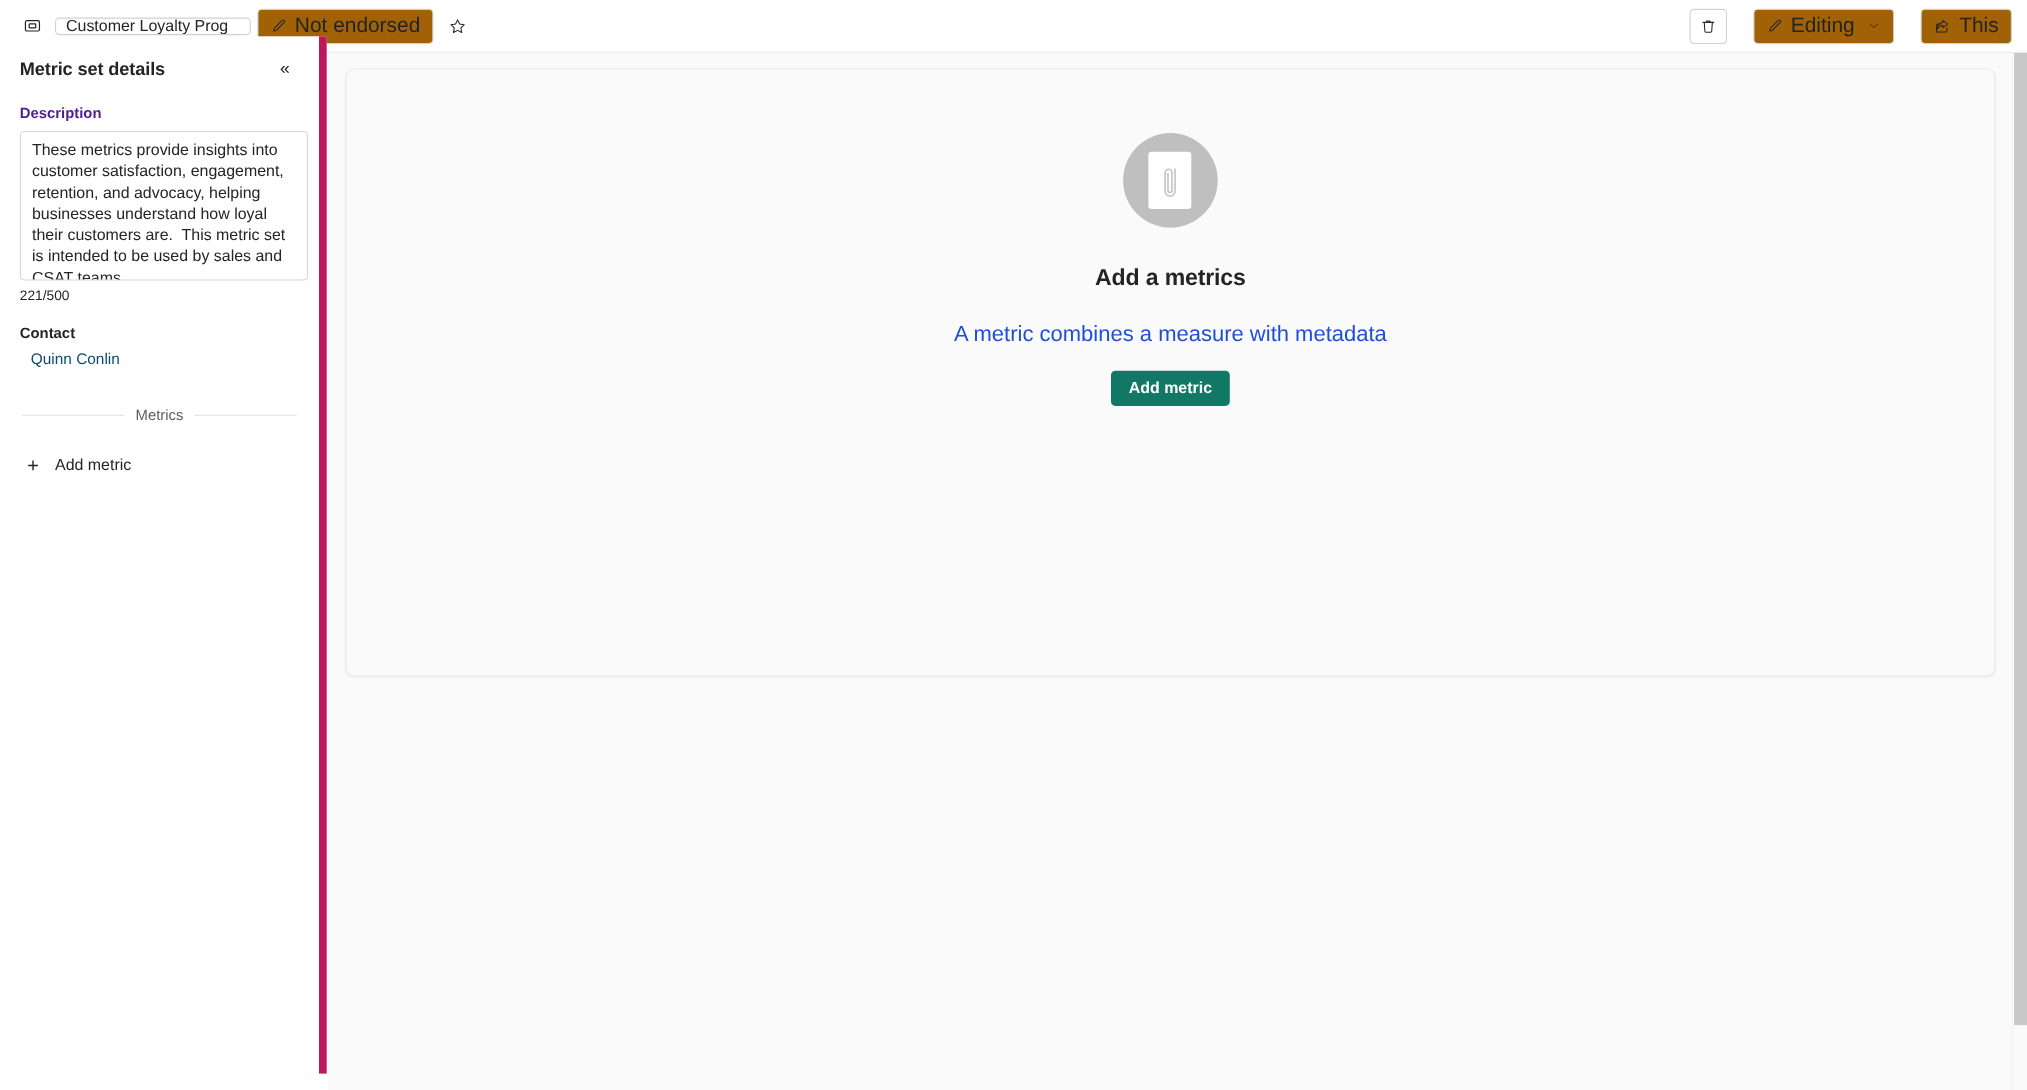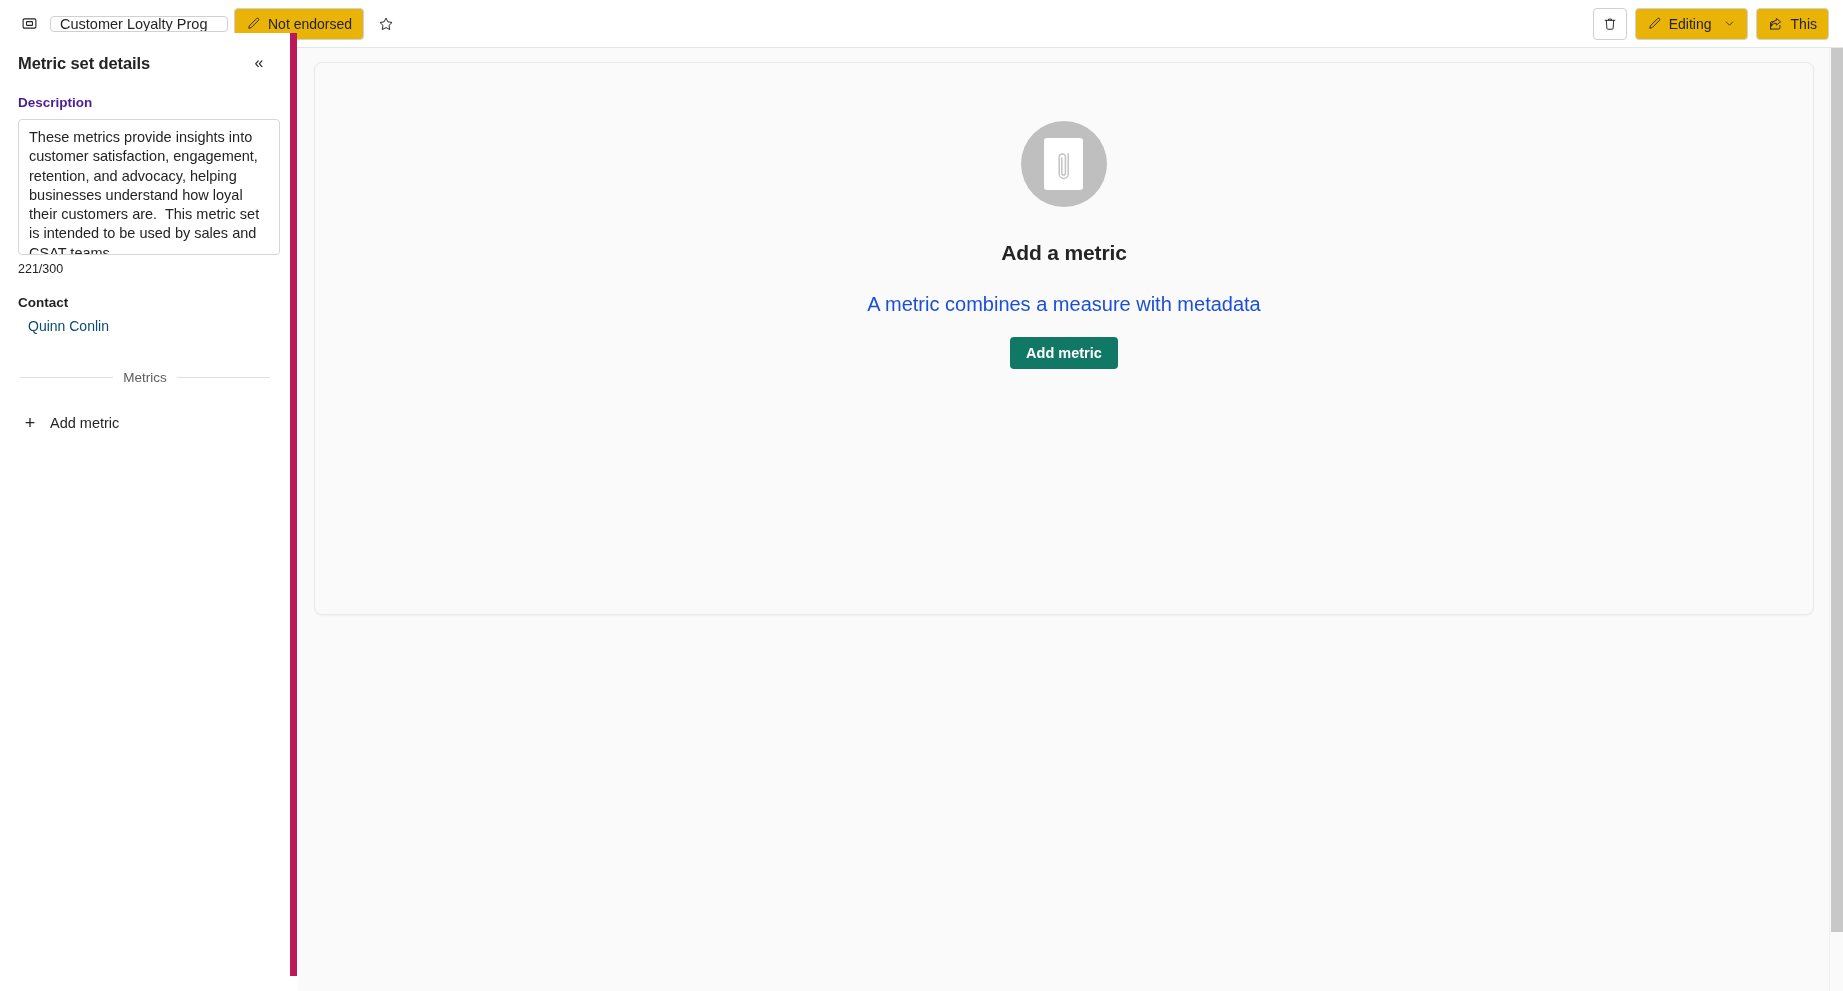--- a/index.html
+++ b/index.html
@@ -28,21 +28,21 @@
   .topbar-left {
     display: flex;
     align-items: center;
     gap: 6px;
     flex: 1 1 auto;
     min-width: 0;
   }
   .topbar-right {
     display: flex;
     align-items: center;
-    gap: 8px;
+    gap: 24px;
     flex: 0 0 auto;
   }
 
   .icon-btn {
     width: 30px;
     height: 30px;
     border: 1px solid transparent;
     border-radius: 4px;
     background: transparent;
     display: flex;
@@ -62,27 +62,27 @@
     font-size: 14.5px;
     color: #242424;
     padding: 0 9px;
     outline: none;
   }
 
   .pill-btn {
     height: 32px;
     border: 1px solid #d1d1d1;
     border-radius: 4px;
-    background: #eab308;
+    background: #a16207;
     display: flex;
     align-items: center;
     gap: 7px;
     padding: 0 11px;
     font-family: "Segoe UI", "Liberation Sans", sans-serif;
-    font-size: 14px;
+    font-size: 19px;
     color: #242424;
     cursor: pointer;
     white-space: nowrap;
   }
 
   .star-btn {
     width: 32px; height: 32px;
     border: none; background: transparent;
     border-radius: 4px;
     display: flex; align-items: center; justify-content: center;
@@ -405,21 +405,21 @@
     <div class="sidebar-title">Metric set details</div>
     <button class="collapse-btn">«</button>
   </div>
 
   <div class="field-label">Description</div>
 
   <div class="desc-box">
     <textarea class="desc-text" placeholder="Add a description" style="">These metrics provide insights into customer satisfaction, engagement, retention, and advocacy, helping businesses understand how loyal their customers are.  This metric set is intended to be used by sales and CSAT teams.</textarea>
   </div>
 
-  <div class="char-count">221/300</div>
+  <div class="char-count">221/500</div>
 
   <div class="contact-label">Contact</div>
   <div class="contact-value">Quinn Conlin</div>
 
   <div class="divider-row">
     <div class="divider-line"></div>
     <div class="divider-text">Metrics</div>
     <div class="divider-line"></div>
   </div>
 
@@ -434,21 +434,21 @@
     <div class="empty-inner">
 
       <div class="empty-circle">
         <div class="empty-doc">
           <svg width="20" height="34" viewBox="0 0 20 34" fill="none">
             <path d="M10 4.2v20.1a4.5 4.5 0 0 1-9 0V7.4a3.1 3.1 0 0 1 6.2 0v16.2a1.8 1.8 0 0 1-3.6 0V8.3" stroke="#c4c4c4" stroke-width="1.5" stroke-linecap="round" stroke-linejoin="round" transform="translate(4.2 2.6)"></path>
           </svg>
         </div>
       </div>
 
-      <div class="empty-title">Add a metric</div>
+      <div class="empty-title">Add a metrics</div>
       <div class="empty-sub">A metric combines a measure with metadata</div>
       <button class="primary-btn">Add metric</button>
     </div>
   </section>
 </main>
 
 <div class="page-scrollbar">
   <div class="page-scroll-thumb"></div>
 </div>
 

